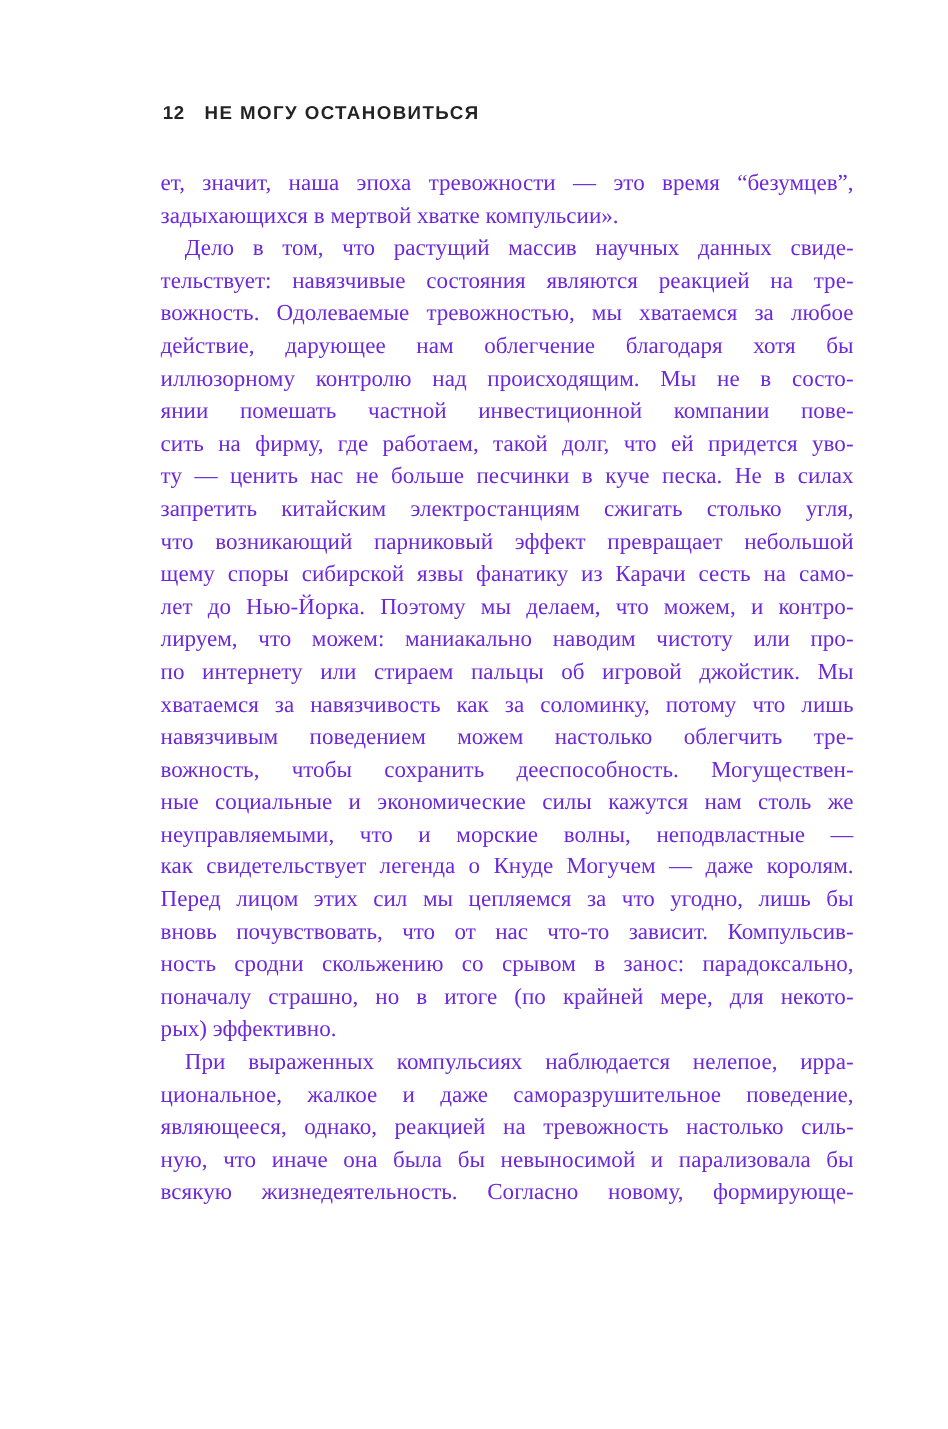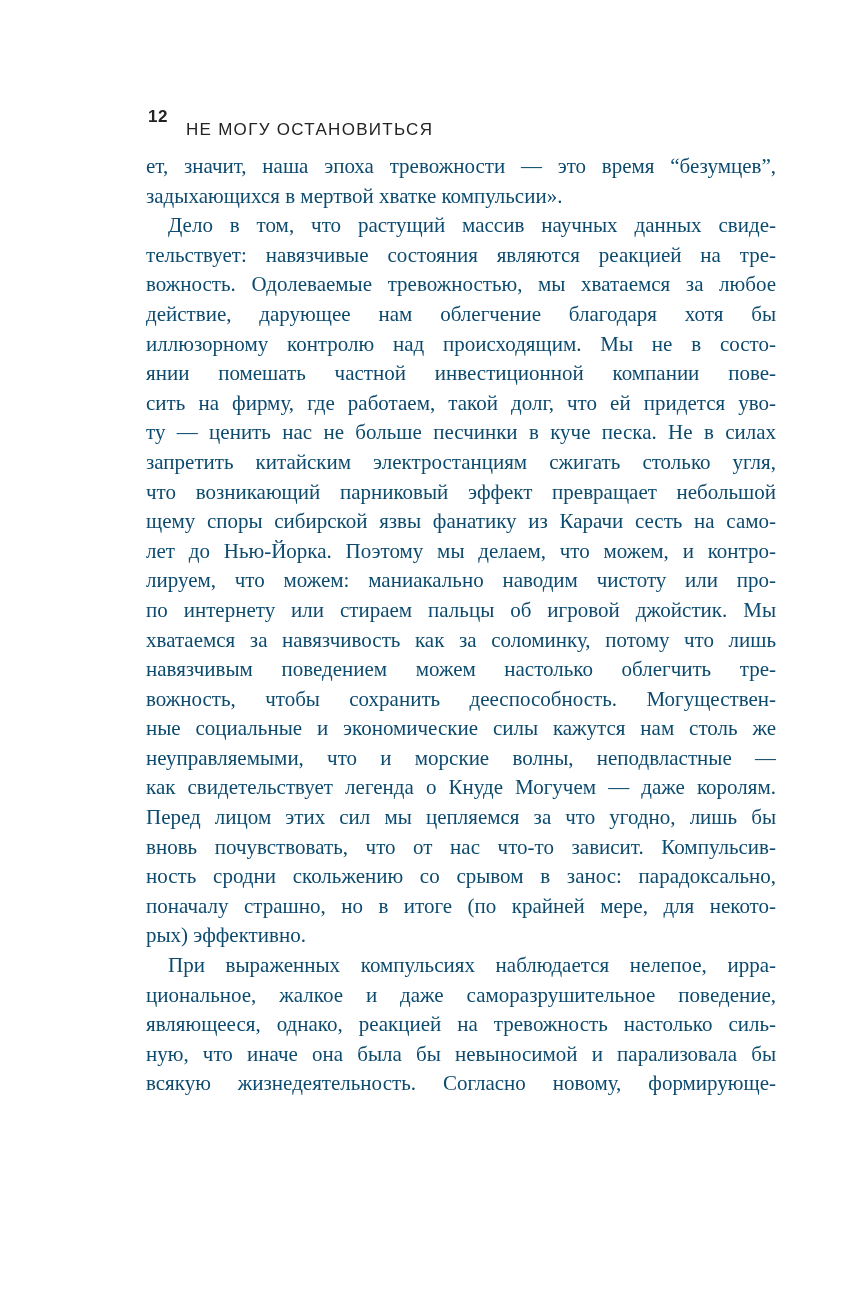--- a/index.html
+++ b/index.html
@@ -24,33 +24,32 @@
     font-family: "Liberation Sans", sans-serif;
     font-size: 17px;
     line-height: 1.1;
     color: #232323;
   }
   .page-number {
     font-weight: 700;
     letter-spacing: 0.5px;
   }
   .running-title {
-    font-weight: 400;
+    font-weight: 700;
     letter-spacing: 1.3px;
-    margin-top: 27px;
   }
   .body-text {
     position: absolute;
     left: 146px;
     top: 152px;
     width: 630px;
     font-family: "Liberation Serif", serif;
     font-size: 21px;
     line-height: 29.6px;
-    color: #0c4a6e;
+    color: #6d28d9;
     hyphens: none;
   }
   .line {
     height: 29.6px;
     overflow: hidden;
     text-align: justify;
     text-align-last: justify;
     white-space: normal;
   }
   .line.indent {

